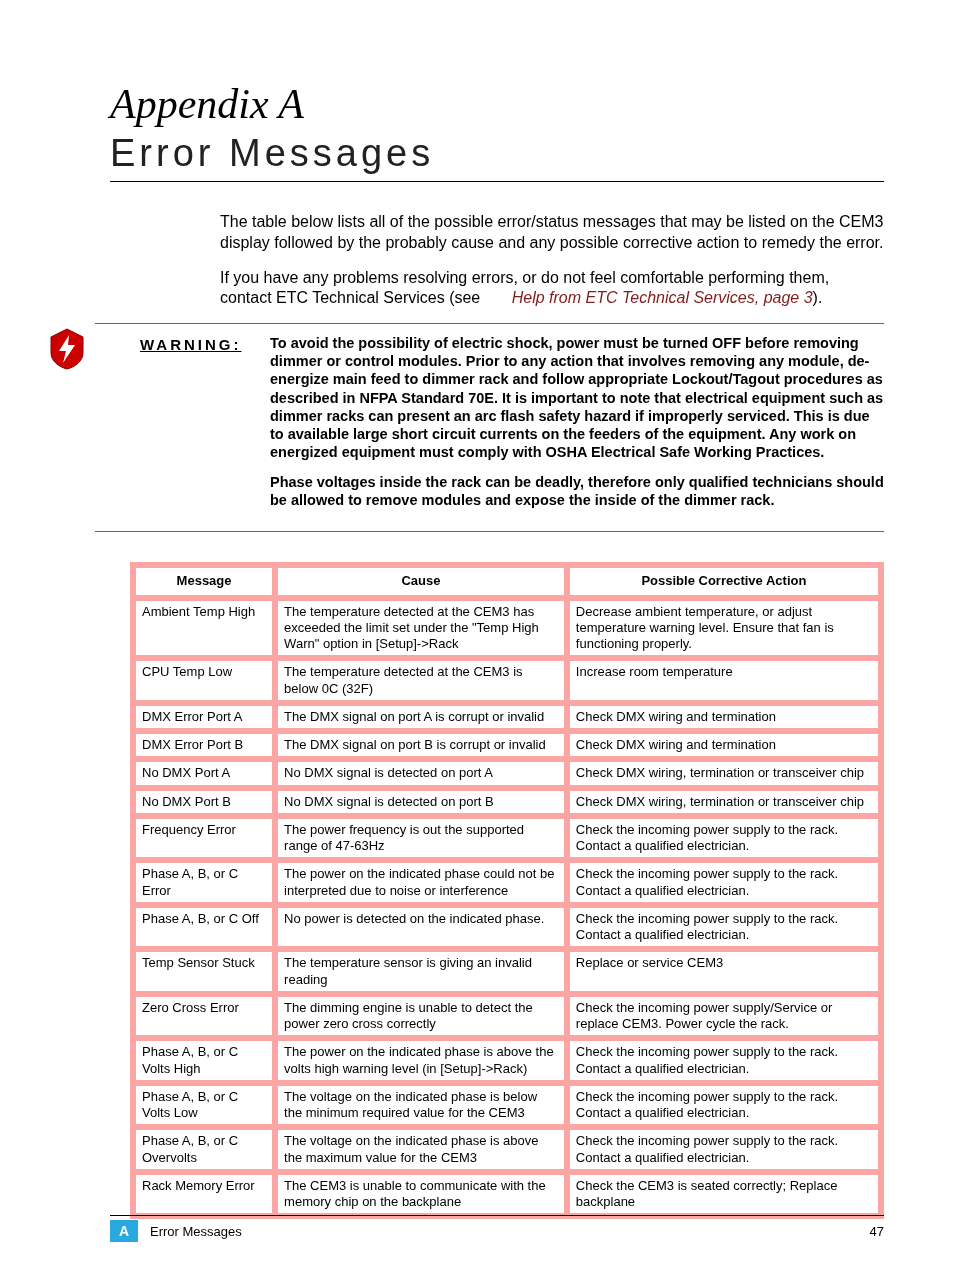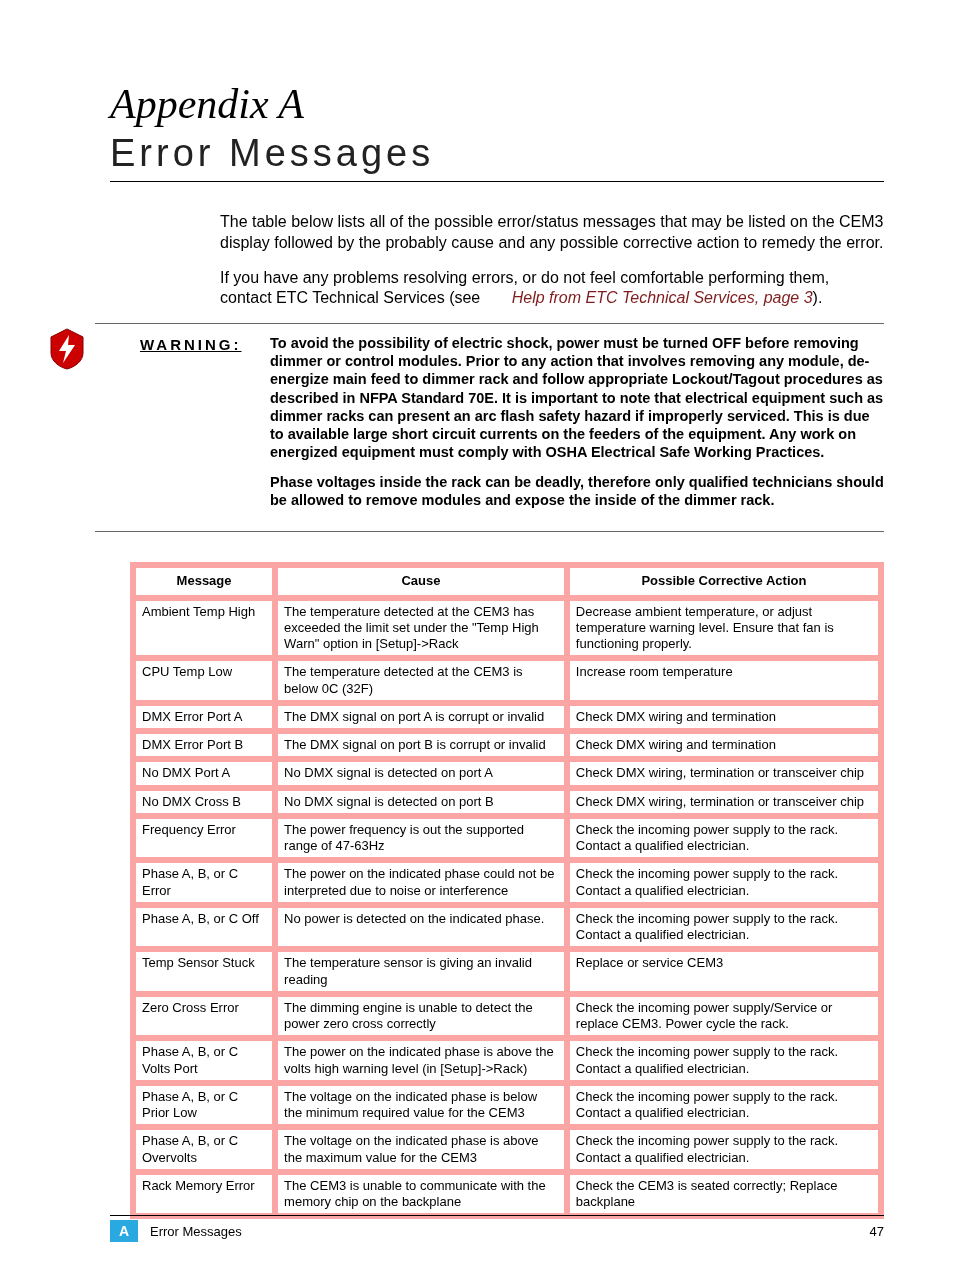--- a/index.html
+++ b/index.html
@@ -186,21 +186,21 @@
           <td>DMX Error Port B</td>
           <td>The DMX signal on port B is corrupt or invalid</td>
           <td>Check DMX wiring and termination</td>
         </tr>
         <tr>
           <td>No DMX Port A</td>
           <td>No DMX signal is detected on port A</td>
           <td>Check DMX wiring, termination or transceiver chip</td>
         </tr>
         <tr>
-          <td>No DMX Cross B</td>
+          <td>No DMX Port B</td>
           <td>No DMX signal is detected on port B</td>
           <td>Check DMX wiring, termination or transceiver chip</td>
         </tr>
         <tr>
           <td>Frequency Error</td>
           <td>The power frequency is out the supported range of 47-63Hz</td>
           <td>Check the incoming power supply to the rack. Contact a qualified electrician.</td>
         </tr>
         <tr>
           <td>Phase A, B, or C Error</td>
@@ -216,26 +216,26 @@
           <td>Temp Sensor Stuck</td>
           <td>The temperature sensor is giving an invalid reading</td>
           <td>Replace or service CEM3</td>
         </tr>
         <tr>
           <td>Zero Cross Error</td>
           <td>The dimming engine is unable to detect the power zero cross correctly</td>
           <td>Check the incoming power supply/Service or replace CEM3. Power cycle the rack.</td>
         </tr>
         <tr>
-          <td>Phase A, B, or C Volts Port</td>
+          <td>Phase A, B, or C Volts High</td>
           <td>The power on the indicated phase is above the volts high warning level (in [Setup]-&gt;Rack)</td>
           <td>Check the incoming power supply to the rack. Contact a qualified electrician.</td>
         </tr>
         <tr>
-          <td>Phase A, B, or C Prior Low</td>
+          <td>Phase A, B, or C Volts Low</td>
           <td>The voltage on the indicated phase is below the minimum required value for the CEM3</td>
           <td>Check the incoming power supply to the rack. Contact a qualified electrician.</td>
         </tr>
         <tr>
           <td>Phase A, B, or C Overvolts</td>
           <td>The voltage on the indicated phase is above the maximum value for the CEM3</td>
           <td>Check the incoming power supply to the rack. Contact a qualified electrician.</td>
         </tr>
         <tr>
           <td>Rack Memory Error</td>

